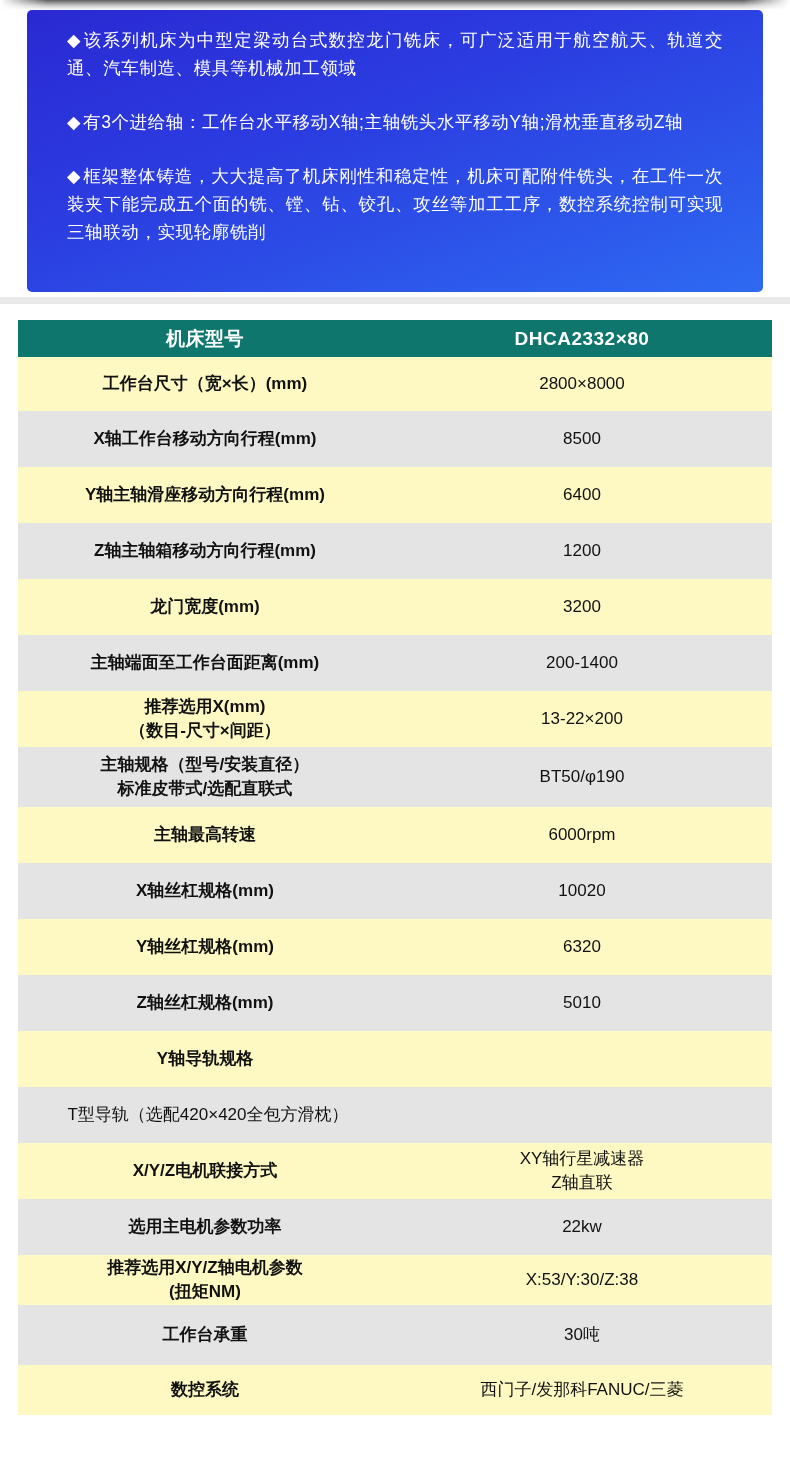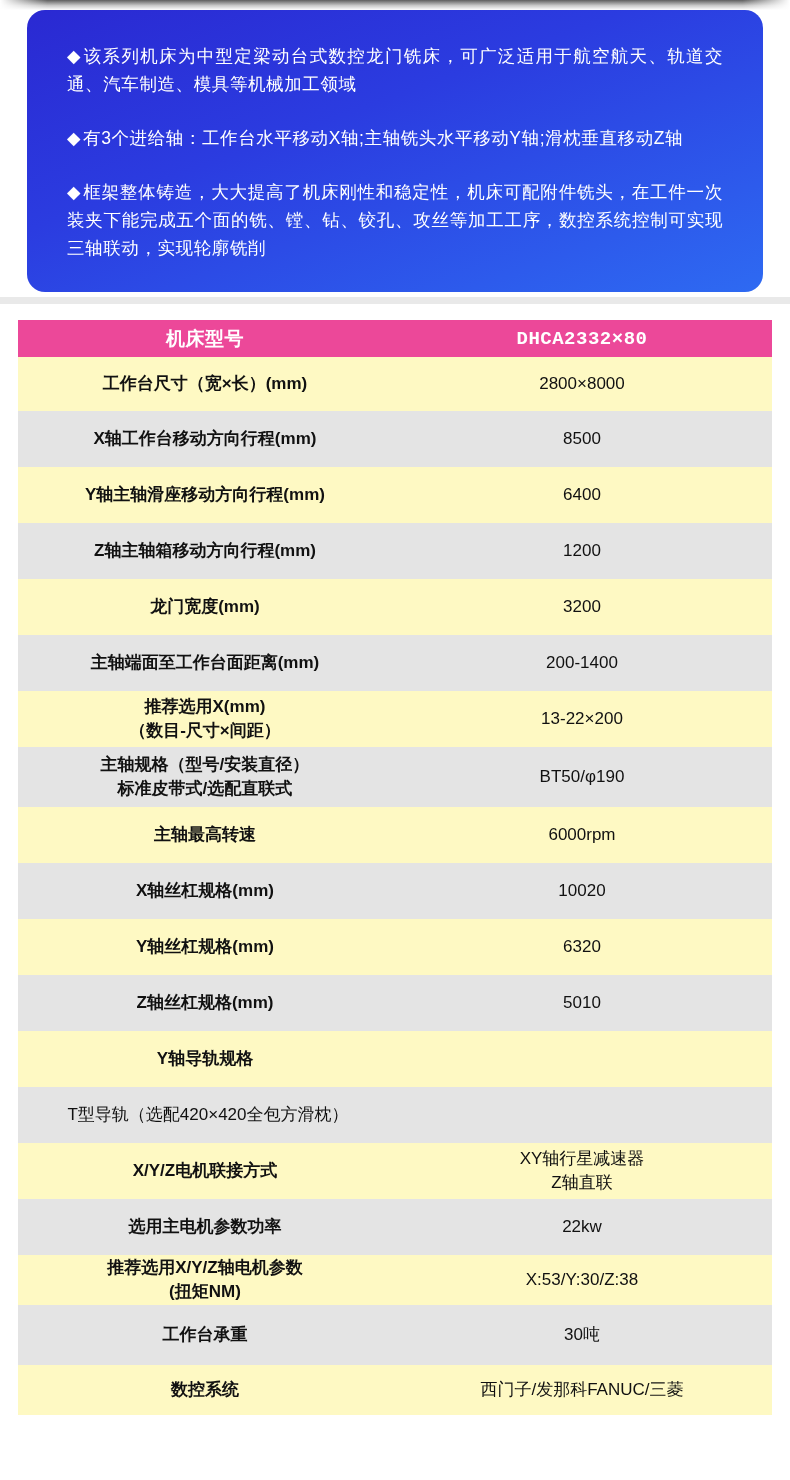--- a/index.html
+++ b/index.html
@@ -15,22 +15,22 @@
     height:10px;
     background:
       linear-gradient(90deg,#ffffff 0%,rgba(255,255,255,0) 6%,rgba(255,255,255,0) 94%,#ffffff 100%),
       linear-gradient(180deg,#5f5f5f 0%,#c9c9c9 55%,#ffffff 100%);
   }
   
   .hero{
     box-sizing:border-box;
     margin:0 27px;
     height:282px;
-    border-radius:18px;
-    padding:32px 40px 0 40px;
+    border-radius:5px;
+    padding:16px 40px 0 40px;
     background:linear-gradient(160deg,#2a29d2 0%,#2b3ce0 40%,#2e6af2 100%);
     color:#ffffff;
   }
   .hero p{
     margin:0 0 26px 0;
     font-size:17.5px;
     line-height:28px;
     letter-spacing:0.6px;
     text-align:justify;
     font-weight:400;
@@ -41,23 +41,22 @@
     height:7px;
     background:#e9e9e9;
     margin-top:5px;
   }
   
   .table-wrap{margin:16px 18px 0 18px;}
   .table-header{
     display:flex;
     align-items:center;
     height:37px;
-    background:#ec4899;
+    background:#0f766e;
     color:#ffffff;
-    font-family:Liberation Mono, monospace;
   }
   .table-header .hcell{
     text-align:center;
     font-weight:700;
     font-size:19px;
     letter-spacing:0.5px;
   }
   .hcell.hl{width:49.6%;}
   .hcell.hv{width:50.4%;}
   .table-body{display:block;}

